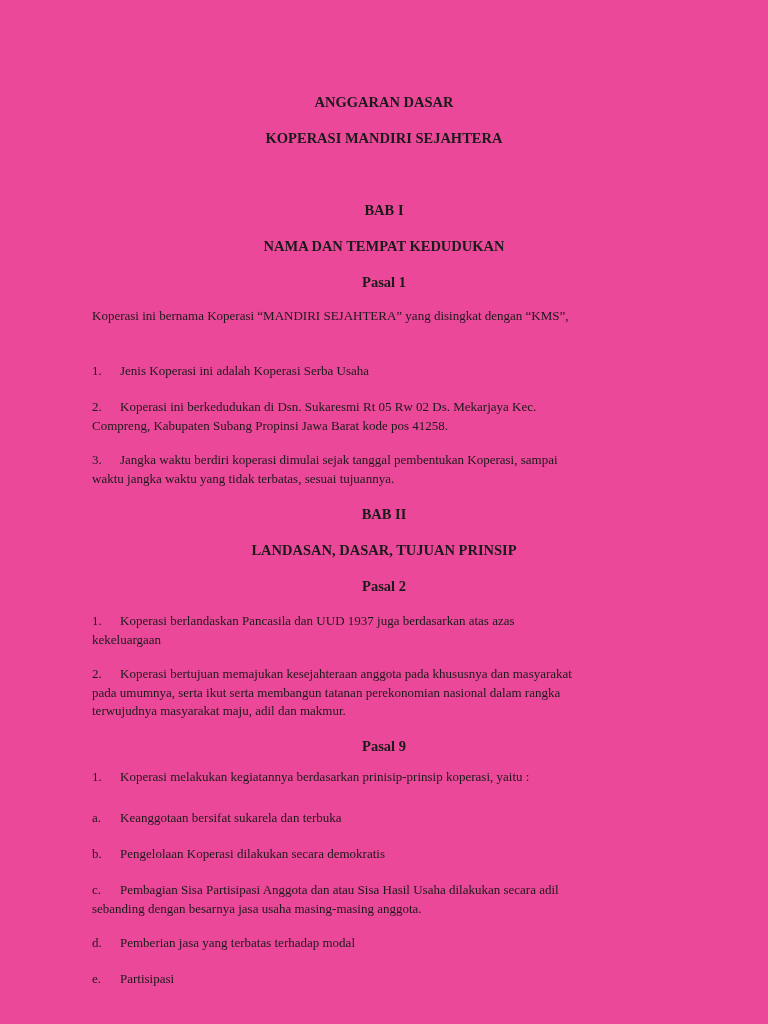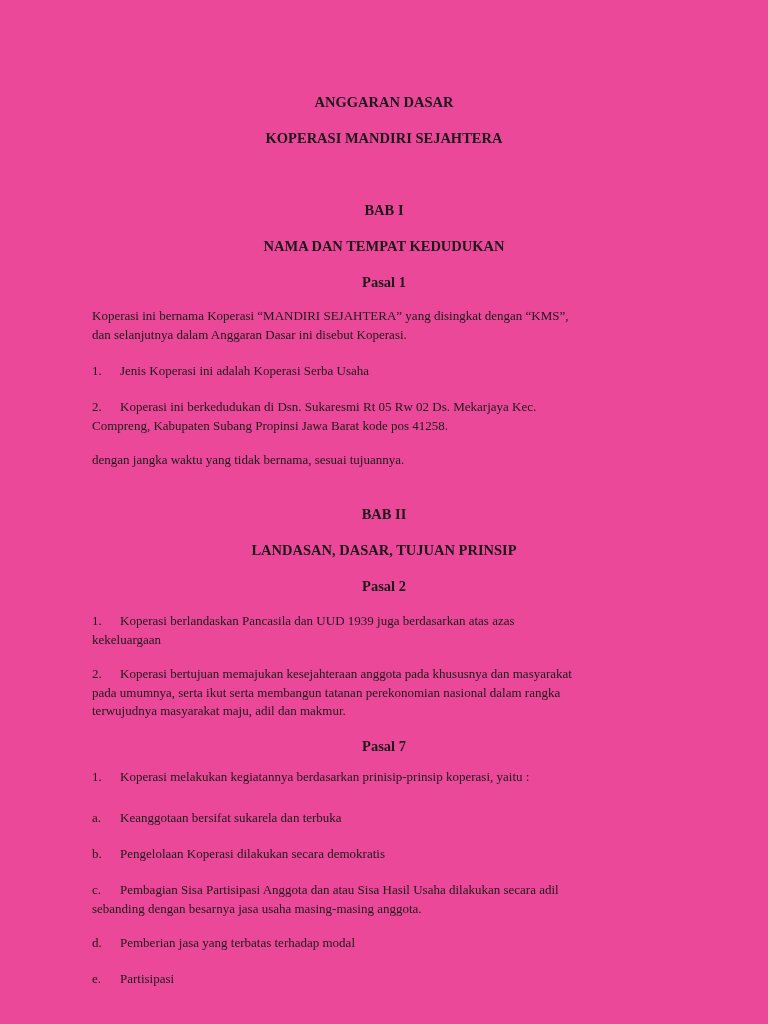--- a/index.html
+++ b/index.html
@@ -19,52 +19,52 @@
 
   <div class="heading" style="top:93px">ANGGARAN DASAR</div>
   <div class="heading" style="top:129px">KOPERASI MANDIRI SEJAHTERA</div>
 
   <div class="heading" style="top:201px">BAB I</div>
   <div class="heading" style="top:237px">NAMA DAN TEMPAT KEDUDUKAN</div>
   <div class="heading" style="top:273px">Pasal 1</div>
 
   <div class="para" style="top:307px">
     <div>Koperasi ini bernama Koperasi “MANDIRI SEJAHTERA” yang disingkat dengan “KMS”,</div>
-    <div>dan selanjutnya dalam Anggaran Dasar ini disebut Koperasi.</div>
   </div>
 
   <div class="para" style="top:362px">
     <div><span class="num">1.</span><span>Jenis Koperasi ini adalah Koperasi Serba Usaha</span></div>
   </div>
 
   <div class="para" style="top:398px">
     <div><span class="num">2.</span><span>Koperasi ini berkedudukan di Dsn. Sukaresmi Rt 05 Rw 02 Ds. Mekarjaya Kec.</span></div>
     <div>Compreng, Kabupaten Subang Propinsi Jawa Barat kode pos 41258.</div>
   </div>
 
   <div class="para" style="top:451px">
-    <div>dengan jangka waktu yang tidak bernama, sesuai tujuannya.</div>
+    <div><span class="num">3.</span><span>Jangka waktu berdiri koperasi dimulai sejak tanggal pembentukan Koperasi, sampai</span></div>
+    <div>waktu jangka waktu yang tidak terbatas, sesuai tujuannya.</div>
   </div>
 
   <div class="heading" style="top:505px">BAB II</div>
   <div class="heading" style="top:541px">LANDASAN, DASAR, TUJUAN PRINSIP</div>
   <div class="heading" style="top:577px">Pasal 2</div>
 
   <div class="para" style="top:612px">
-    <div><span class="num">1.</span><span>Koperasi berlandaskan Pancasila dan UUD 1939 juga berdasarkan atas azas</span></div>
+    <div><span class="num">1.</span><span>Koperasi berlandaskan Pancasila dan UUD 1937 juga berdasarkan atas azas</span></div>
     <div>kekeluargaan</div>
   </div>
 
   <div class="para" style="top:665px">
     <div><span class="num">2.</span><span>Koperasi bertujuan memajukan kesejahteraan anggota pada khususnya dan masyarakat</span></div>
     <div>pada umumnya, serta ikut serta membangun tatanan perekonomian nasional dalam rangka</div>
     <div>terwujudnya masyarakat maju, adil dan makmur.</div>
   </div>
 
-  <div class="heading" style="top:737px">Pasal 7</div>
+  <div class="heading" style="top:737px">Pasal 9</div>
 
   <div class="para" style="top:768px">
     <div><span class="num">1.</span><span>Koperasi melakukan kegiatannya berdasarkan prinisip-prinsip koperasi, yaitu :</span></div>
   </div>
 
   <div class="para" style="top:809px">
     <div><span class="num">a.</span><span>Keanggotaan bersifat sukarela dan terbuka</span></div>
   </div>
 
   <div class="para" style="top:845px">

